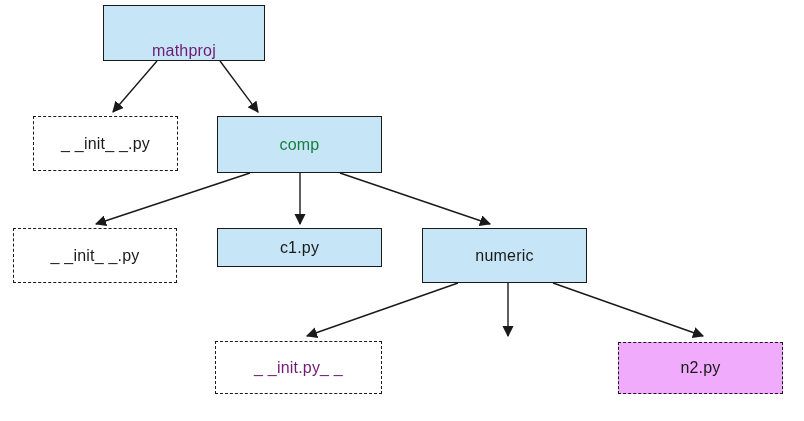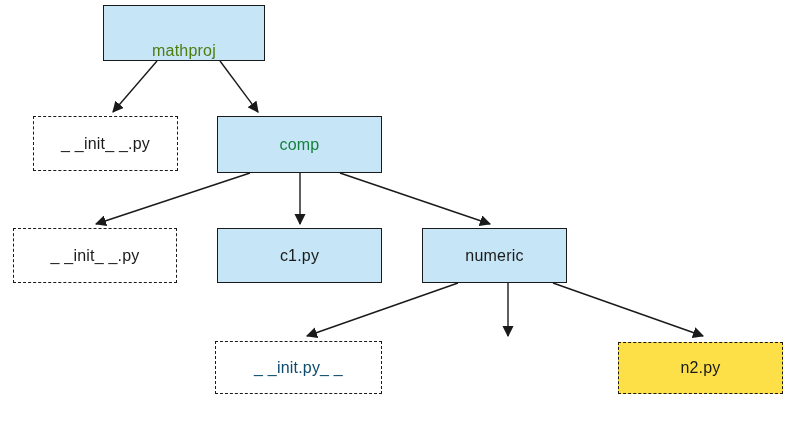--- a/index.html
+++ b/index.html
@@ -56,45 +56,45 @@
       <line x1="220" y1="61" x2="258" y2="112" stroke="#1a1a1a" stroke-width="1.4" marker-end="url(#arrowhead)"></line>
       <line x1="250" y1="173" x2="96" y2="224" stroke="#1a1a1a" stroke-width="1.4" marker-end="url(#arrowhead)"></line>
       <line x1="300" y1="173" x2="300" y2="224" stroke="#1a1a1a" stroke-width="1.4" marker-end="url(#arrowhead)"></line>
       <line x1="340" y1="173" x2="490" y2="224" stroke="#1a1a1a" stroke-width="1.4" marker-end="url(#arrowhead)"></line>
       <line x1="458" y1="283" x2="307" y2="336" stroke="#1a1a1a" stroke-width="1.4" marker-end="url(#arrowhead)"></line>
       <line x1="508" y1="283" x2="508" y2="336" stroke="#1a1a1a" stroke-width="1.4" marker-end="url(#arrowhead)"></line>
       <line x1="553" y1="283" x2="703" y2="336" stroke="#1a1a1a" stroke-width="1.4" marker-end="url(#arrowhead)"></line>
     </svg>
 
   <div class="node" style="left: 103px; top: 5px; width: 162px; height: 56px; border-style: solid; border-color: rgb(26, 26, 26); background: rgb(198, 229, 246);">
-    <span class="label" style="color: #4d7c0f; margin-top: 36px;">mathproj</span>
+    <span class="label" style="color: #701a75; margin-top: 36px;">mathproj</span>
   </div>
 
   <div class="node" style="left: 33px; top: 116px; width: 145px; height: 55px; border-style: dashed; border-color: rgb(26, 26, 26); background: rgb(255, 255, 255);">
     <span class="label" style="color: rgb(26, 26, 26);">_ _init_ _.py</span>
   </div>
 
   <div class="node" style="left: 217px; top: 116px; width: 165px; height: 57px; border-style: solid; border-color: rgb(26, 26, 26); background: rgb(198, 229, 246);">
     <span class="label" style="color: #15803d;">comp</span>
   </div>
 
   <div class="node" style="left: 13px; top: 228px; width: 164px; height: 55px; border-style: dashed; border-color: rgb(26, 26, 26); background: rgb(255, 255, 255);">
     <span class="label" style="color: rgb(26, 26, 26);">_ _init_ _.py</span>
   </div>
 
-  <div class="node" style="left: 217px; top: 228px; width: 165px; height: 55px; border-style: solid; border-color: rgb(26, 26, 26); background: rgb(198, 229, 246);">
+  <div class="node" style="left: 217px; top: 228px; width: 165px; height: 39px; border-style: solid; border-color: rgb(26, 26, 26); background: rgb(198, 229, 246);">
     <span class="label" style="color: rgb(26, 26, 26);">c1.py</span>
   </div>
 
-  <div class="node" style="left: 422px; top: 228px; width: 145px; height: 55px; border-style: solid; border-color: rgb(26, 26, 26); background: rgb(198, 229, 246);">
+  <div class="node" style="left: 422px; top: 228px; width: 165px; height: 55px; border-style: solid; border-color: rgb(26, 26, 26); background: rgb(198, 229, 246);">
     <span class="label" style="color: rgb(26, 26, 26);">numeric</span>
   </div>
 
   <div class="node" style="left: 215px; top: 341px; width: 167px; height: 53px; border-style: dashed; border-color: rgb(26, 26, 26); background: rgb(255, 255, 255);">
-    <span class="label" style="color: #0c4a6e;">_ _init.py_ _</span>
+    <span class="label" style="color: #701a75;">_ _init.py_ _</span>
   </div>
 
 
-  <div class="node" style="left: 618px; top: 342px; width: 165px; height: 52px; border-style: dashed; border-color: rgb(26, 26, 26); background: #fde047;">
+  <div class="node" style="left: 618px; top: 342px; width: 165px; height: 52px; border-style: dashed; border-color: rgb(26, 26, 26); background: #f0abfc;">
     <span class="label" style="color: rgb(26, 26, 26);">n2.py</span>
   </div>
 
 </div>
 
 </body></html>

